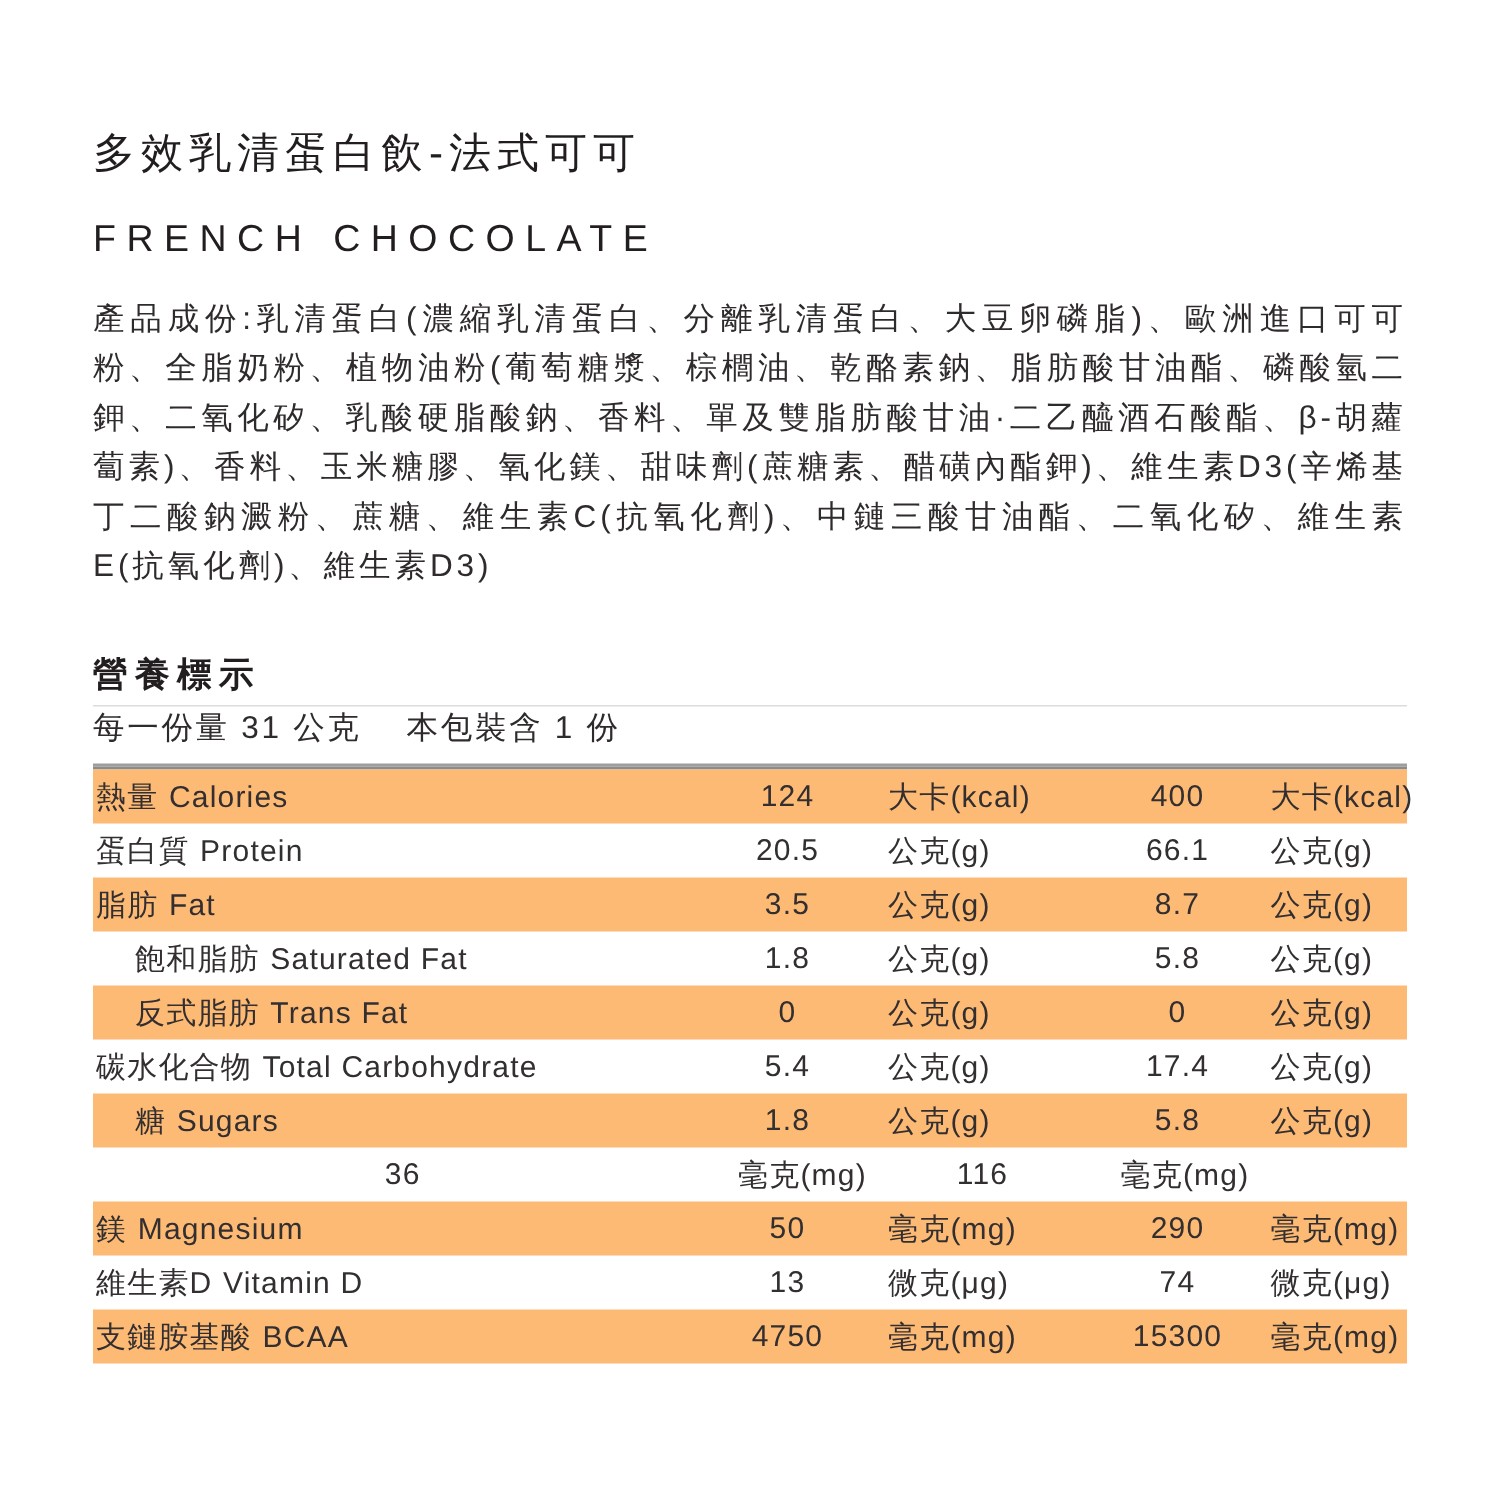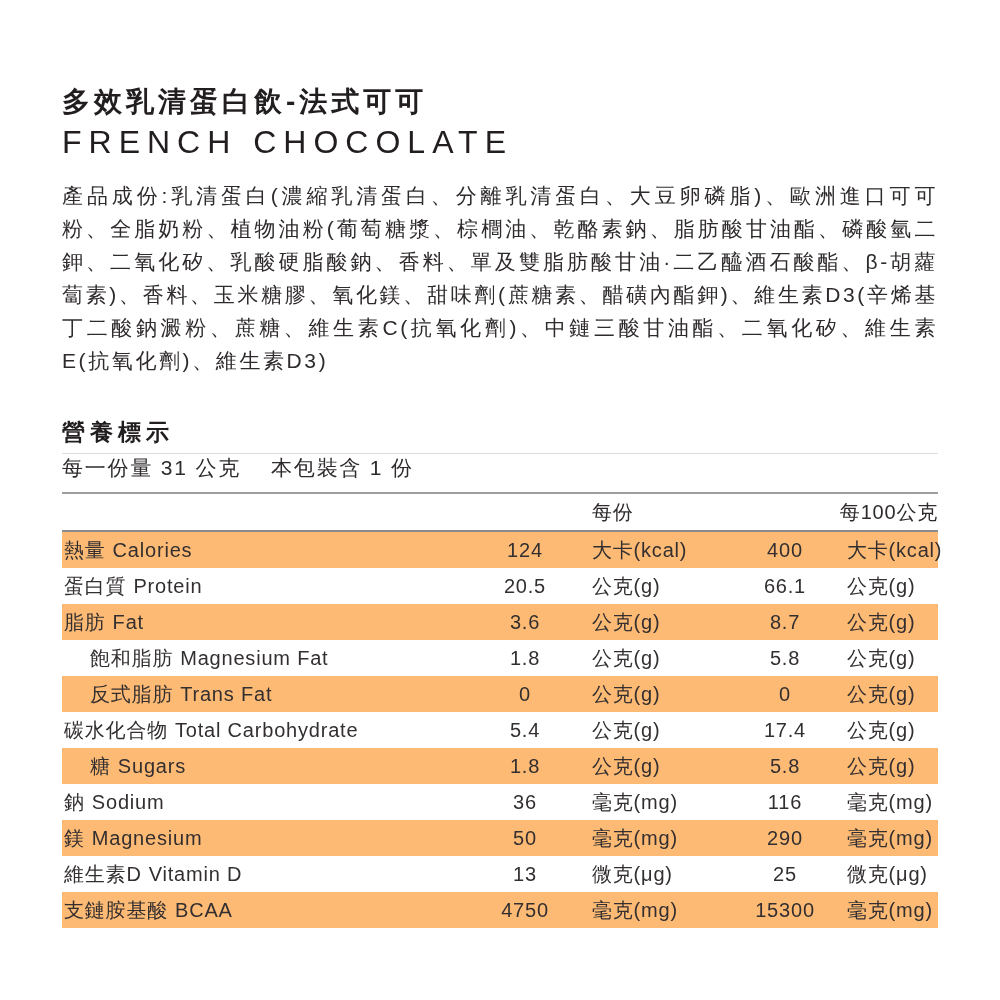--- a/index.html
+++ b/index.html
@@ -8,26 +8,26 @@
     font-family: "Liberation Sans", "DejaVu Sans", sans-serif;
     color: #332f30;
     overflow: hidden;
   }
   .page {
     box-sizing: border-box;
     width: 1000px; height: 1000px;
     padding: 86px 62px 0 62px;
   }
   .title-zh {
-    font-size: 28px; line-height: 32px; font-weight: 700;
+    font-size: 28px; line-height: 32px; font-weight: 400;
     letter-spacing: 4px; color: #221e1f; margin: 0;
   }
   .title-en {
-    font-size: 32px; line-height: 30px; font-weight: 500;
-    letter-spacing: 7px; color: #221e1f; margin-top: 9px;
+    font-size: 25px; line-height: 30px; font-weight: 500;
+    letter-spacing: 7px; color: #221e1f; margin-top: 26px;
   }
   .ingredients {
     margin-top: 22px;
     font-size: 21px; line-height: 33px;
     letter-spacing: 2.6px;
     text-align: justify;
     color: #2f2b2c;
   }
   .section-title {
     margin-top: 40px;
@@ -76,50 +76,46 @@
   <div class="section-title">營養標示</div>
   <div class="hairline"></div>
 
   <div class="serving-line">
     <span>每一份量 31 公克</span>
     <span class="serving-gap"></span>
     <span>本包裝含 1 份</span>
   </div>
   <div class="divider-mid"></div>
 
-  <div class="thead-row">
-    <div class="h-per-serving">每份</div>
-    <div class="h-per-100g">每100公克</div>
-  </div>
   <div class="divider-dark"></div>
 
   <div>
       <div class="trow alt">
         <div class="c-label"><span class="zh">熱量</span><span class="en">Calories</span></div>
         <div class="c-val">124</div>
         <div class="c-unit">大卡(kcal)</div>
         <div class="c-val">400</div>
         <div class="c-unit2">大卡(kcal)</div>
       </div>
       <div class="trow">
         <div class="c-label"><span class="zh">蛋白質</span><span class="en">Protein</span></div>
         <div class="c-val">20.5</div>
         <div class="c-unit">公克(g)</div>
         <div class="c-val">66.1</div>
         <div class="c-unit2">公克(g)</div>
       </div>
       <div class="trow alt">
         <div class="c-label"><span class="zh">脂肪</span><span class="en">Fat</span></div>
-        <div class="c-val">3.6</div>
+        <div class="c-val">3.5</div>
         <div class="c-unit">公克(g)</div>
         <div class="c-val">8.7</div>
         <div class="c-unit2">公克(g)</div>
       </div>
       <div class="trow">
-        <div class="c-label indent"><span class="zh">飽和脂肪</span><span class="en">Magnesium Fat</span></div>
+        <div class="c-label indent"><span class="zh">飽和脂肪</span><span class="en">Saturated Fat</span></div>
         <div class="c-val">1.8</div>
         <div class="c-unit">公克(g)</div>
         <div class="c-val">5.8</div>
         <div class="c-unit2">公克(g)</div>
       </div>
       <div class="trow alt">
         <div class="c-label indent"><span class="zh">反式脂肪</span><span class="en">Trans Fat</span></div>
         <div class="c-val">0</div>
         <div class="c-unit">公克(g)</div>
         <div class="c-val">0</div>
@@ -133,38 +129,37 @@
         <div class="c-unit2">公克(g)</div>
       </div>
       <div class="trow alt">
         <div class="c-label indent"><span class="zh">糖</span><span class="en">Sugars</span></div>
         <div class="c-val">1.8</div>
         <div class="c-unit">公克(g)</div>
         <div class="c-val">5.8</div>
         <div class="c-unit2">公克(g)</div>
       </div>
       <div class="trow">
-        <div class="c-label"><span class="zh">鈉</span><span class="en">Sodium</span></div>
         <div class="c-val">36</div>
         <div class="c-unit">毫克(mg)</div>
         <div class="c-val">116</div>
         <div class="c-unit2">毫克(mg)</div>
       </div>
       <div class="trow alt">
         <div class="c-label"><span class="zh">鎂</span><span class="en">Magnesium</span></div>
         <div class="c-val">50</div>
         <div class="c-unit">毫克(mg)</div>
         <div class="c-val">290</div>
         <div class="c-unit2">毫克(mg)</div>
       </div>
       <div class="trow">
         <div class="c-label"><span class="zh">維生素D</span><span class="en">Vitamin D</span></div>
         <div class="c-val">13</div>
         <div class="c-unit">微克(μg)</div>
-        <div class="c-val">25</div>
+        <div class="c-val">74</div>
         <div class="c-unit2">微克(μg)</div>
       </div>
       <div class="trow alt">
         <div class="c-label"><span class="zh">支鏈胺基酸</span><span class="en">BCAA</span></div>
         <div class="c-val">4750</div>
         <div class="c-unit">毫克(mg)</div>
         <div class="c-val">15300</div>
         <div class="c-unit2">毫克(mg)</div>
       </div>
     </div>

